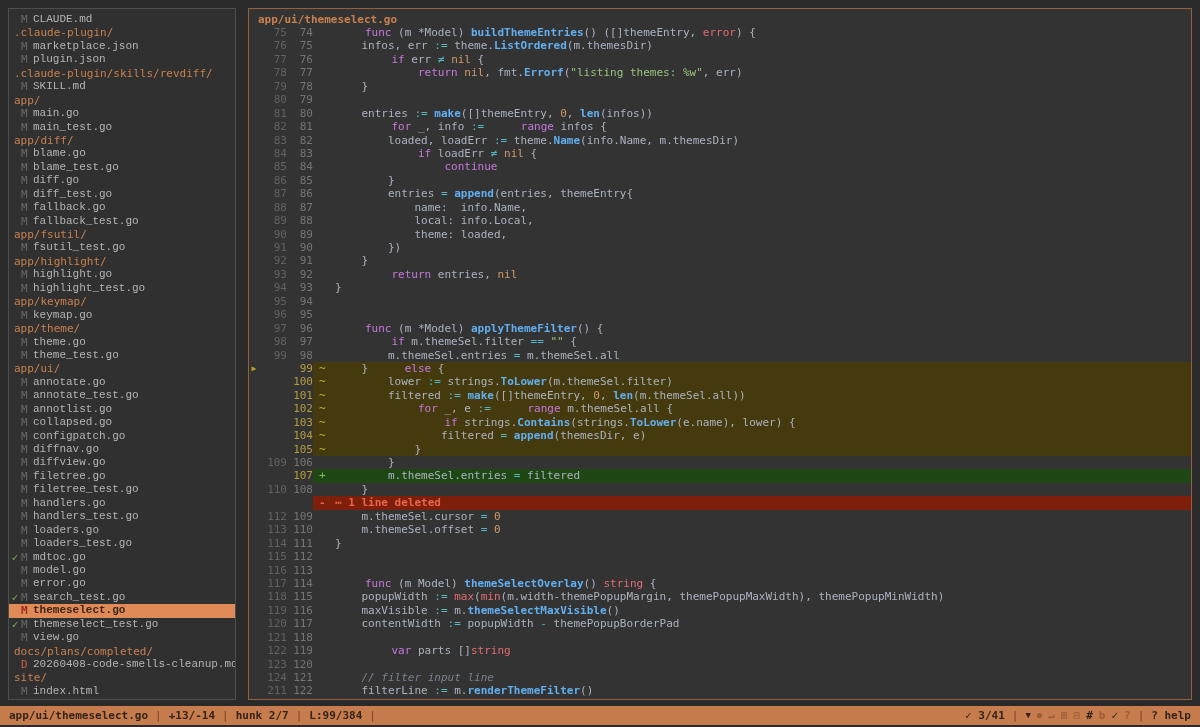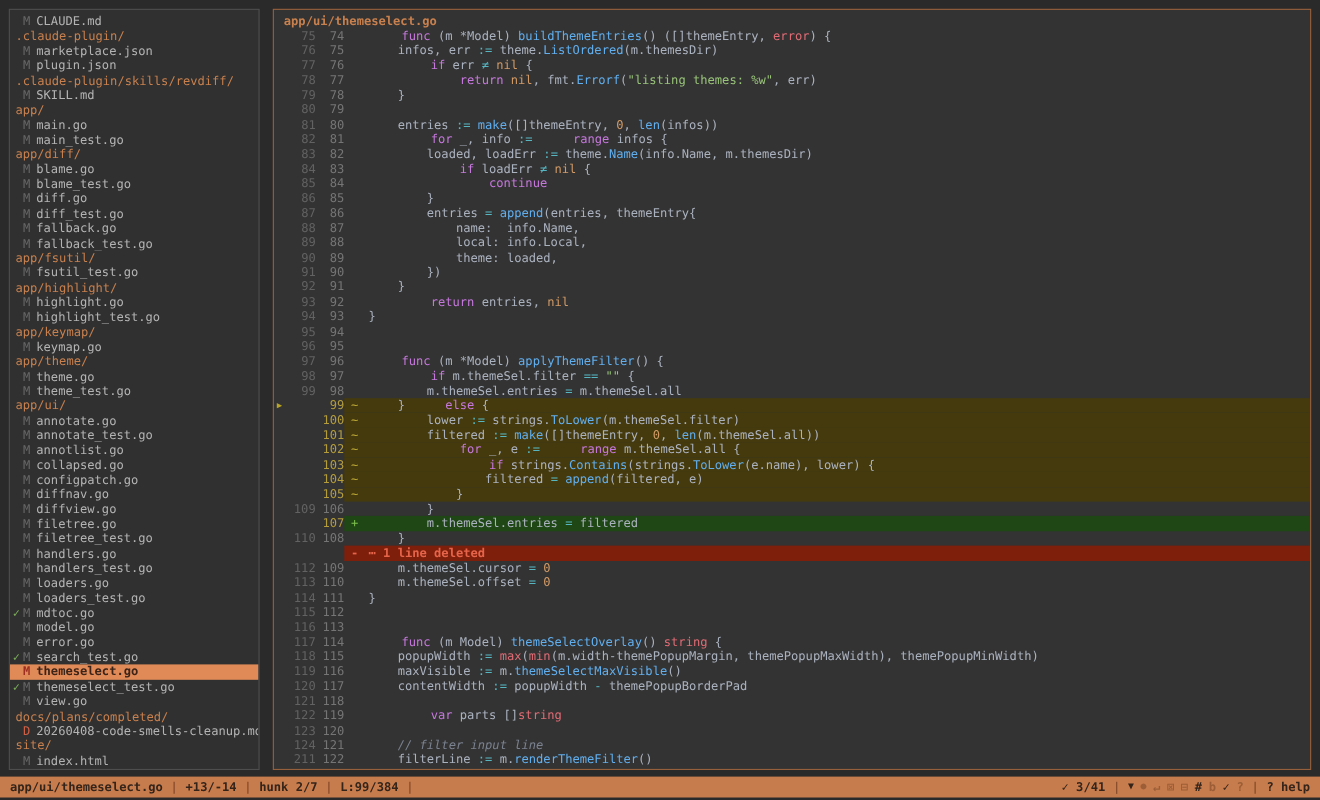--- a/index.html
+++ b/index.html
@@ -9,21 +9,21 @@
 
   
   .sidebar { position:absolute; left:8px; top:8px; width:228px; height:692px;
     border:1px solid #4e4e4e; background:#303030; overflow:hidden; padding-top:4px; }
   .frow { height:13.44px; line-height:13.44px; font-size:11px; display:flex;
     white-space:pre; color:#b4b4b4; overflow:hidden; }
   .frow.dir { color:#c8804e; font-weight:normal; padding-left:5px; display:block; }
   .fcheck { width:12px; flex:none; color:#7cae5a; text-align:center; }
   .fmark  { width:12px; flex:none; color:#686868; }
   .fmark.D { color:#cf5f45; }
-  .fname { flex:1; overflow:hidden; }
+  .fname { flex:1; overflow:hidden;font-family:Liberation Mono, monospace; }
   .frow.selected { background:#e08a58; color:#3c2418; font-weight:bold; }
   .frow.selected .fmark { color:#9e2f20; }
 
   
   .mainpanel { position:absolute; left:248px; top:8px; width:944px; height:692px;
     border:1px solid #96603c; background:#333333; overflow:hidden; }
   .ptitle { height:17px; line-height:15px; font-size:11px; color:#c8804e;
     font-weight:bold; padding:3px 0 0 9px; }
   .cline { height:13.44px; line-height:13.44px; font-size:11px; display:flex; white-space:pre; }
   .arrowcol { width:10px; flex:none; color:#b9a428; font-size:8px; line-height:13.44px; text-align:center; }
@@ -34,21 +34,21 @@
   .lmark { width:16px; flex:none; }
   .mk-mod { color:#c2ae35; }
   .mk-add { color:#7dc150; }
   .mk-del { color:#e6654a; }
   .bg-mod .lcontent { background:#453a0d; }
   .bg-add .lcontent { background:#1f4715; }
   .bg-del .lcontent { background:#7e1f0c; color:#e6654a; font-weight:bold; }
 
   
   .tk-kw  { color:#c678dd;margin-left:30px; }
-  .tk-fn  { color:#61afef; }
+  .tk-fn  { color:#61afef;font-weight:bold; }
   .tk-str { color:#98c379; }
   .tk-num { color:#d19a66; }
   .tk-op  { color:#56b6c2; }
   .tk-typ { color:#e06c75; }
   .tk-cmt { color:#7b8290; font-style:italic; }
   .tk-pln { color:#abb2bf; }
 
   
   .statusbar { position:absolute; left:0; top:706px; width:1200px; height:19px;
     background:#c77c4d; color:#34241a; font-size:11px; line-height:19px;
@@ -143,21 +143,21 @@
         <div class="cline"><span class="arrowcol"></span><span class="oldnum">95</span><span class="newnum">94</span><span class="lcontent"><span class="lmark "></span></span></div>
         <div class="cline"><span class="arrowcol"></span><span class="oldnum">96</span><span class="newnum">95</span><span class="lcontent"><span class="lmark "></span></span></div>
         <div class="cline"><span class="arrowcol"></span><span class="oldnum">97</span><span class="newnum">96</span><span class="lcontent"><span class="lmark "></span><span class="tk-kw">func</span><span class="tk-pln"> (m *Model) </span><span class="tk-fn">applyThemeFilter</span><span class="tk-pln">() {</span></span></div>
         <div class="cline"><span class="arrowcol"></span><span class="oldnum">98</span><span class="newnum">97</span><span class="lcontent"><span class="lmark "></span><span class="tk-pln">    </span><span class="tk-kw">if</span><span class="tk-pln"> m.themeSel.filter </span><span class="tk-op">==</span><span class="tk-pln"> </span><span class="tk-str">""</span><span class="tk-pln"> {</span></span></div>
         <div class="cline"><span class="arrowcol"></span><span class="oldnum">99</span><span class="newnum">98</span><span class="lcontent"><span class="lmark "></span><span class="tk-pln">        m.themeSel.entries </span><span class="tk-op">=</span><span class="tk-pln"> m.themeSel.all</span></span></div>
         <div class="cline bg-mod hl"><span class="arrowcol">▶</span><span class="oldnum"></span><span class="newnum">99</span><span class="lcontent"><span class="lmark mk-mod">~</span><span class="tk-pln">    } </span><span class="tk-kw">else</span><span class="tk-pln"> {</span></span></div>
         <div class="cline bg-mod hl"><span class="arrowcol"></span><span class="oldnum"></span><span class="newnum">100</span><span class="lcontent"><span class="lmark mk-mod">~</span><span class="tk-pln">        lower </span><span class="tk-op">:=</span><span class="tk-pln"> strings.</span><span class="tk-fn">ToLower</span><span class="tk-pln">(m.themeSel.filter)</span></span></div>
         <div class="cline bg-mod hl"><span class="arrowcol"></span><span class="oldnum"></span><span class="newnum">101</span><span class="lcontent"><span class="lmark mk-mod">~</span><span class="tk-pln">        filtered </span><span class="tk-op">:=</span><span class="tk-pln"> </span><span class="tk-fn">make</span><span class="tk-pln">([]themeEntry, </span><span class="tk-num">0</span><span class="tk-pln">, </span><span class="tk-fn">len</span><span class="tk-pln">(m.themeSel.all))</span></span></div>
         <div class="cline bg-mod hl"><span class="arrowcol"></span><span class="oldnum"></span><span class="newnum">102</span><span class="lcontent"><span class="lmark mk-mod">~</span><span class="tk-pln">        </span><span class="tk-kw">for</span><span class="tk-pln"> _, e </span><span class="tk-op">:=</span><span class="tk-pln"> </span><span class="tk-kw">range</span><span class="tk-pln"> m.themeSel.all {</span></span></div>
         <div class="cline bg-mod hl"><span class="arrowcol"></span><span class="oldnum"></span><span class="newnum">103</span><span class="lcontent"><span class="lmark mk-mod">~</span><span class="tk-pln">            </span><span class="tk-kw">if</span><span class="tk-pln"> strings.</span><span class="tk-fn">Contains</span><span class="tk-pln">(strings.</span><span class="tk-fn">ToLower</span><span class="tk-pln">(e.name), lower) {</span></span></div>
-        <div class="cline bg-mod hl"><span class="arrowcol"></span><span class="oldnum"></span><span class="newnum">104</span><span class="lcontent"><span class="lmark mk-mod">~</span><span class="tk-pln">                filtered </span><span class="tk-op">=</span><span class="tk-pln"> </span><span class="tk-fn">append</span><span class="tk-pln">(filtered, e)</span></span></div>
+        <div class="cline bg-mod hl"><span class="arrowcol"></span><span class="oldnum"></span><span class="newnum">104</span><span class="lcontent"><span class="lmark mk-mod">~</span><span class="tk-pln">                filtered </span><span class="tk-op">=</span><span class="tk-pln"> </span><span class="tk-fn">append</span><span class="tk-pln">(themesDir, e)</span></span></div>
         <div class="cline bg-mod hl"><span class="arrowcol"></span><span class="oldnum"></span><span class="newnum">105</span><span class="lcontent"><span class="lmark mk-mod">~</span><span class="tk-pln">            }</span></span></div>
         <div class="cline"><span class="arrowcol"></span><span class="oldnum">109</span><span class="newnum">106</span><span class="lcontent"><span class="lmark "></span><span class="tk-pln">        }</span></span></div>
         <div class="cline bg-add hl"><span class="arrowcol"></span><span class="oldnum"></span><span class="newnum">107</span><span class="lcontent"><span class="lmark mk-add">+</span><span class="tk-pln">        m.themeSel.entries </span><span class="tk-op">=</span><span class="tk-pln"> filtered</span></span></div>
         <div class="cline"><span class="arrowcol"></span><span class="oldnum">110</span><span class="newnum">108</span><span class="lcontent"><span class="lmark "></span><span class="tk-pln">    }</span></span></div>
         <div class="cline bg-del hl"><span class="arrowcol"></span><span class="oldnum"></span><span class="newnum"></span><span class="lcontent"><span class="lmark mk-del">-</span><span class="">⋯ 1 line deleted</span></span></div>
         <div class="cline"><span class="arrowcol"></span><span class="oldnum">112</span><span class="newnum">109</span><span class="lcontent"><span class="lmark "></span><span class="tk-pln">    m.themeSel.cursor </span><span class="tk-op">=</span><span class="tk-pln"> </span><span class="tk-num">0</span></span></div>
         <div class="cline"><span class="arrowcol"></span><span class="oldnum">113</span><span class="newnum">110</span><span class="lcontent"><span class="lmark "></span><span class="tk-pln">    m.themeSel.offset </span><span class="tk-op">=</span><span class="tk-pln"> </span><span class="tk-num">0</span></span></div>
         <div class="cline"><span class="arrowcol"></span><span class="oldnum">114</span><span class="newnum">111</span><span class="lcontent"><span class="lmark "></span><span class="tk-pln">}</span></span></div>
         <div class="cline"><span class="arrowcol"></span><span class="oldnum">115</span><span class="newnum">112</span><span class="lcontent"><span class="lmark "></span></span></div>
         <div class="cline"><span class="arrowcol"></span><span class="oldnum">116</span><span class="newnum">113</span><span class="lcontent"><span class="lmark "></span></span></div>

